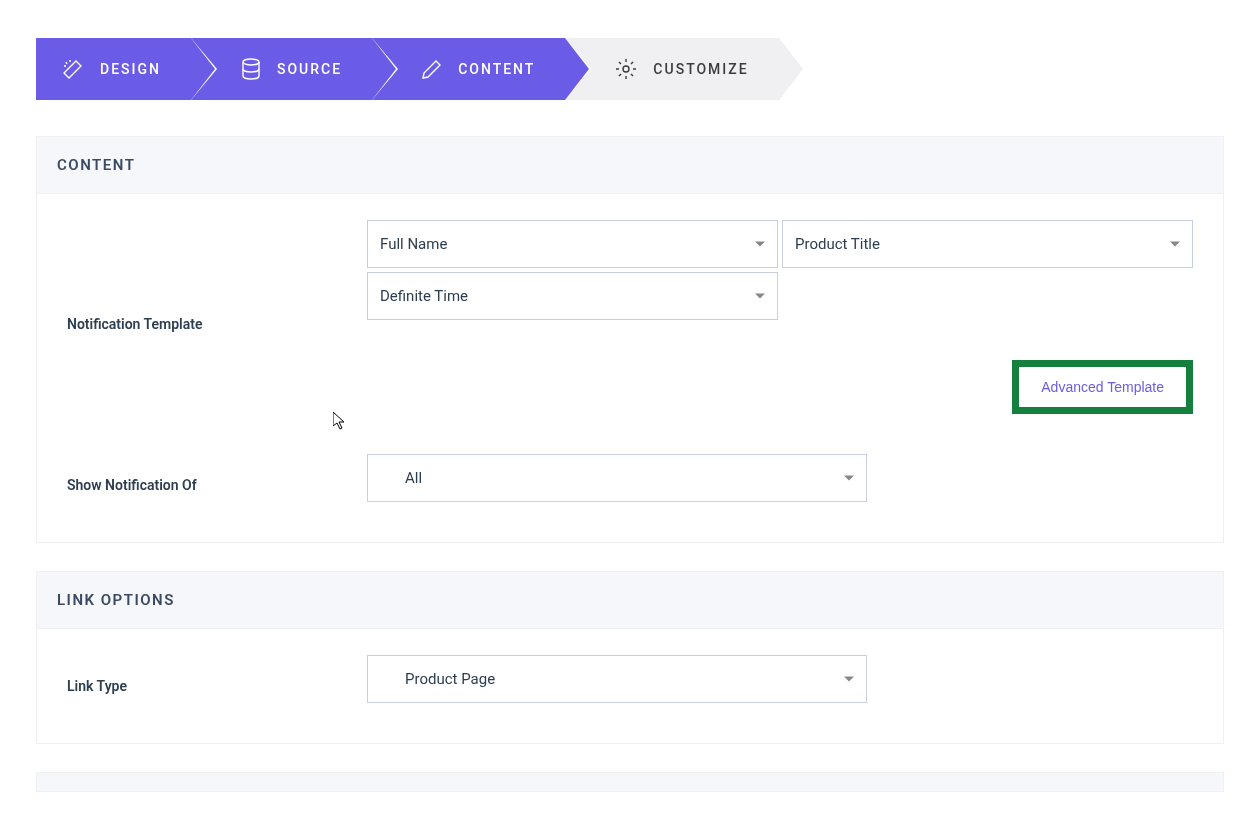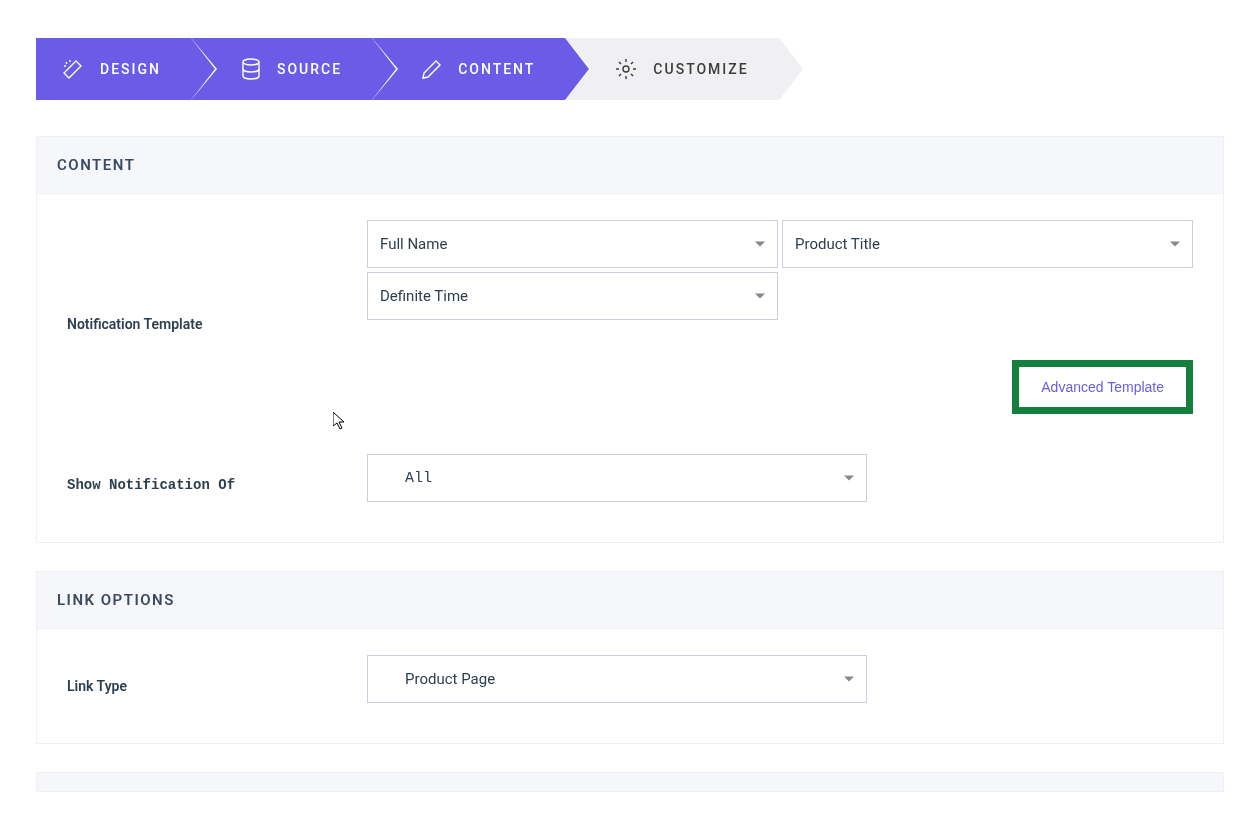--- a/index.html
+++ b/index.html
@@ -231,21 +231,21 @@
             </div>
             <div class="dropdown">
               <span>Definite Time</span>
               <span class="caret"></span>
             </div>
           </div>
           <button class="btn-outline">Advanced Template</button>
           <div style="clear:both"></div>
         </div>
       </div>
-      <div class="form-row" style="margin-top:40px;font-family:Liberation Mono, monospace;">
+      <div class="form-row" style="margin-top:40px;">
         <div class="form-label">Show Notification Of</div>
         <div class="form-control-area">
           <div class="dropdown w500">
             <span>All</span>
             <span class="caret"></span>
           </div>
         </div>
       </div>
     </div>
   </div>

